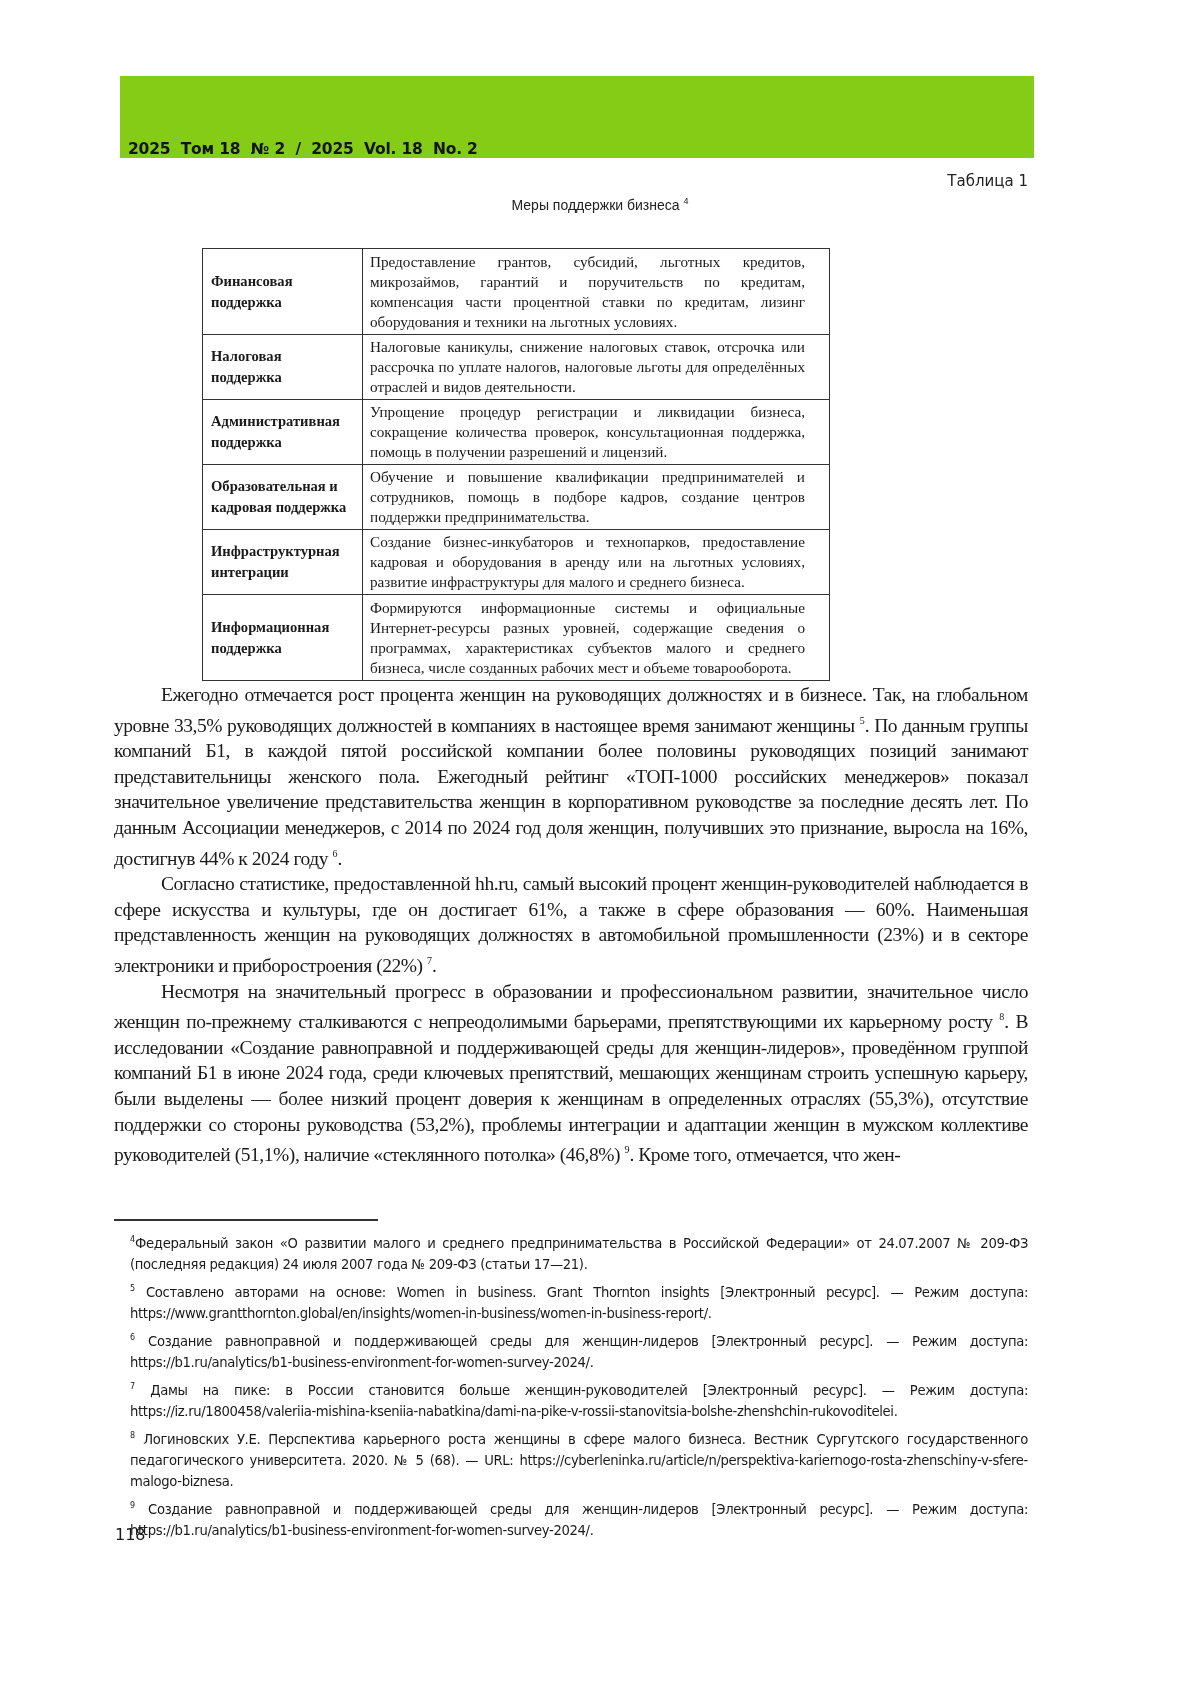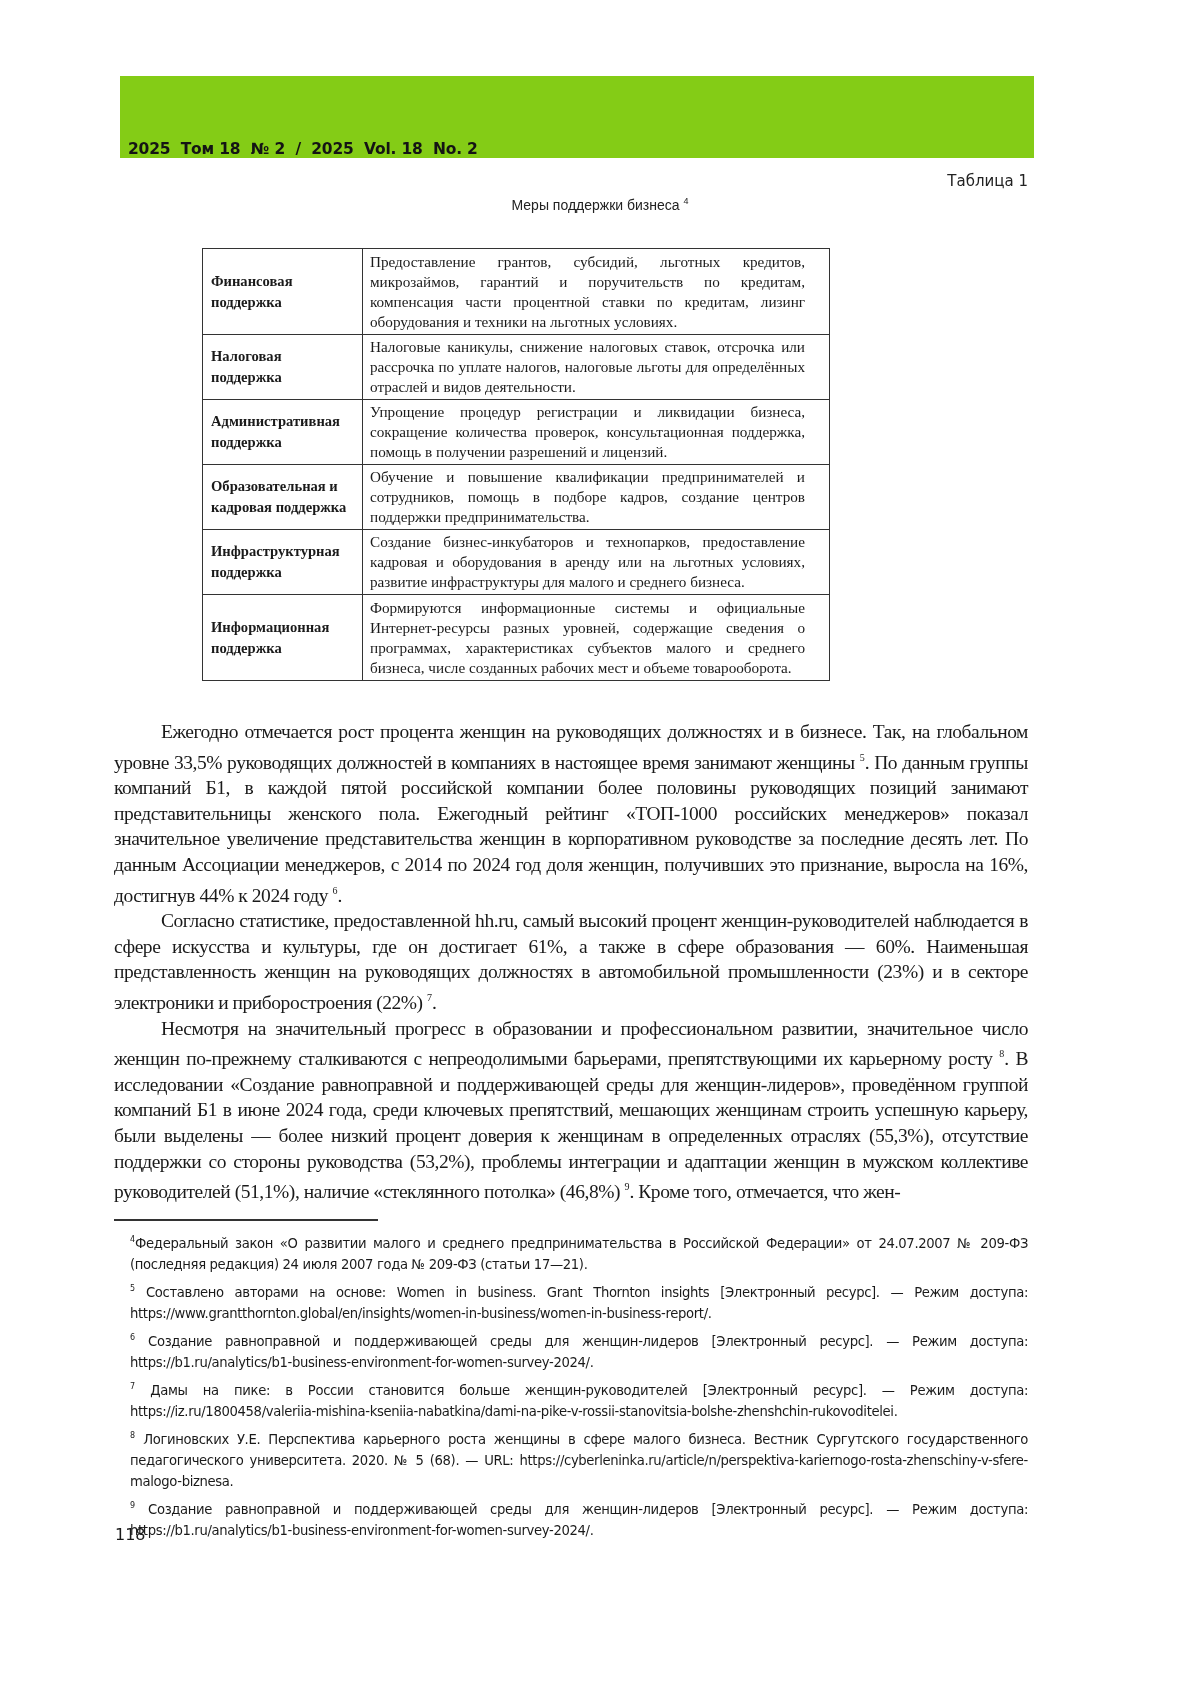--- a/index.html
+++ b/index.html
@@ -29,21 +29,21 @@
       border-collapse: collapse;
       font-family: "Liberation Serif", serif; font-size: 15.2px; line-height: 20px; color: #1a1a1a;
     }
     table.measures td { border: 1.4px solid #333; vertical-align: middle; padding: 0 8px; }
     table.measures td.cat { width: 143px; font-weight: bold; text-align: left; line-height: 21px; font-size: 14.6px; }
     table.measures td.desc { text-align: justify; text-align-last: left; padding: 0 24px 0 7px; }
 
     .body-text {
       position: absolute; left: 114px; top: 682px; width: 914px;
       font-family: "Liberation Serif", serif; font-size: 19.5px; line-height: 25.6px; color: #1a1a1a;
-      text-align: justify; letter-spacing: -0.45px; margin-top: 37px;
+      text-align: justify; letter-spacing: -0.45px;
     }
     .body-text p { margin: 0; text-indent: 47px; }
     .body-text sup { font-size: 10px; vertical-align: 8px; letter-spacing: 0; }
 
     .fn-rule { position: absolute; left: 114px; top: 1219px; width: 264px; height: 1.6px; background: #333; }
 
     .footnotes {
       position: absolute; left: 114px; top: 1229px; width: 914px;
       font-family: "DejaVu Sans", sans-serif; font-size: 13.2px; line-height: 21px; color: #1a1a1a;
       letter-spacing: -0.35px;
@@ -81,21 +81,21 @@
     </tr>
     <tr style="height:65px">
       <td class="cat">Административная поддержка</td>
       <td class="desc">Упрощение процедур регистрации и ликвидации бизнеса, сокращение количества проверок, консультационная поддержка, помощь в получении разрешений и лицензий.</td>
     </tr>
     <tr style="height:65px">
       <td class="cat">Образовательная и кадровая поддержка</td>
       <td class="desc">Обучение и повышение квалификации предпринимателей и сотрудников, помощь в подборе кадров, создание центров поддержки предпринимательства.</td>
     </tr>
     <tr style="height:65px">
-      <td class="cat">Инфраструктурная поддержка</td>
+      <td class="cat">Инфраструктурная интеграции</td>
       <td class="desc">Создание бизнес-инкубаторов и технопарков, предоставление кадровая и оборудования в аренду или на льготных условиях, развитие инфраструктуры для малого и среднего бизнеса.</td>
     </tr>
     <tr style="height:86px">
       <td class="cat">Информационная поддержка</td>
       <td class="desc">Формируются информационные системы и официальные Интернет-ресурсы разных уровней, содержащие сведения о программах, характеристиках субъектов малого и среднего бизнеса, числе созданных рабочих мест и объеме товарооборота.</td>
     </tr>
   </tbody>
 </table>
 
 <div class="body-text">

